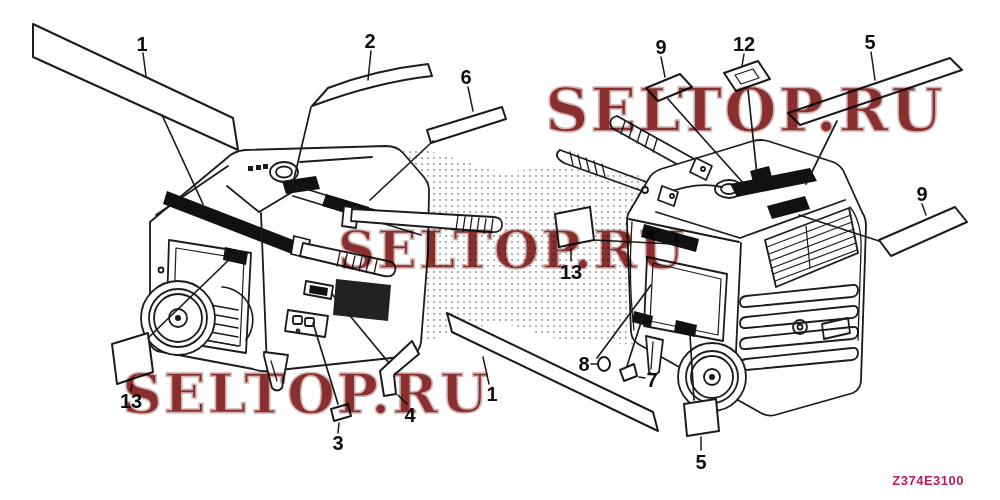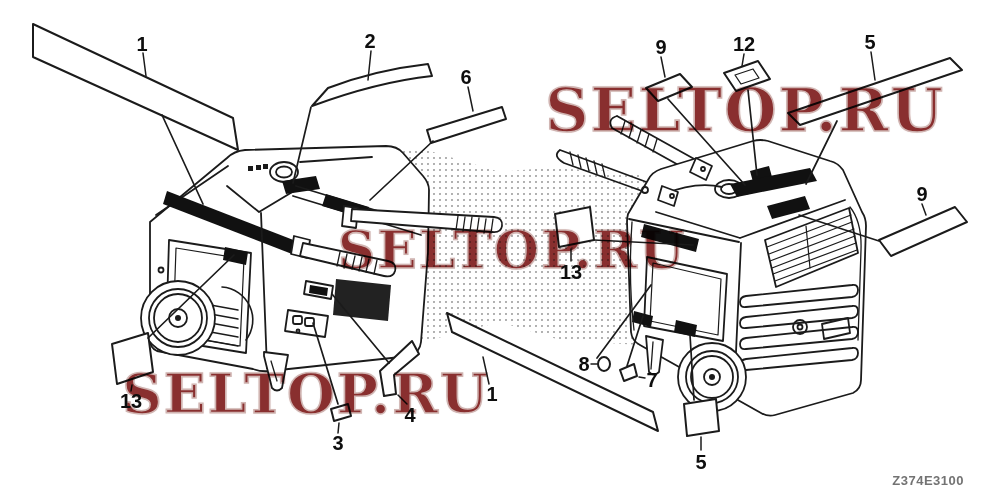--- a/index.html
+++ b/index.html
@@ -5,21 +5,21 @@
   html,body{margin:0;padding:0;background:#fff;}
   .stage{position:relative;width:1000px;height:500px;background:#fff;overflow:hidden;
          font-family:"Liberation Sans", sans-serif;}
   .stage svg{position:absolute;left:0;top:0;}
   .wm{position:absolute;transform:translate(-50%,-50%);white-space:nowrap;
       font-family:"DejaVu Serif", serif;font-weight:bold;color:#7f1d1d;
       -webkit-text-stroke:1.6px #ccaeab;letter-spacing:2px;
       mix-blend-mode:multiply;opacity:.92;text-shadow:0 0 2px rgba(190,150,148,.45);}
   .callout{position:absolute;transform:translate(-50%,-50%);color:#0e0e0e;
       font-weight:bold;font-size:20px;line-height:1;}
-  .part-code{position:absolute;right:36px;top:473px;color:#737373;
+  .part-code{position:absolute;right:36px;top:473px;color:#be185d;
       font-weight:bold;font-size:13px;letter-spacing:.5px;}
 </style>
 </head>
 <body>
 
 <div class="stage">
 
 <svg width="1000" height="500" viewBox="0 0 1000 500" fill="none" stroke="#1b1b1b" stroke-width="1.8" stroke-linejoin="round" stroke-linecap="round">
 
   <defs>

